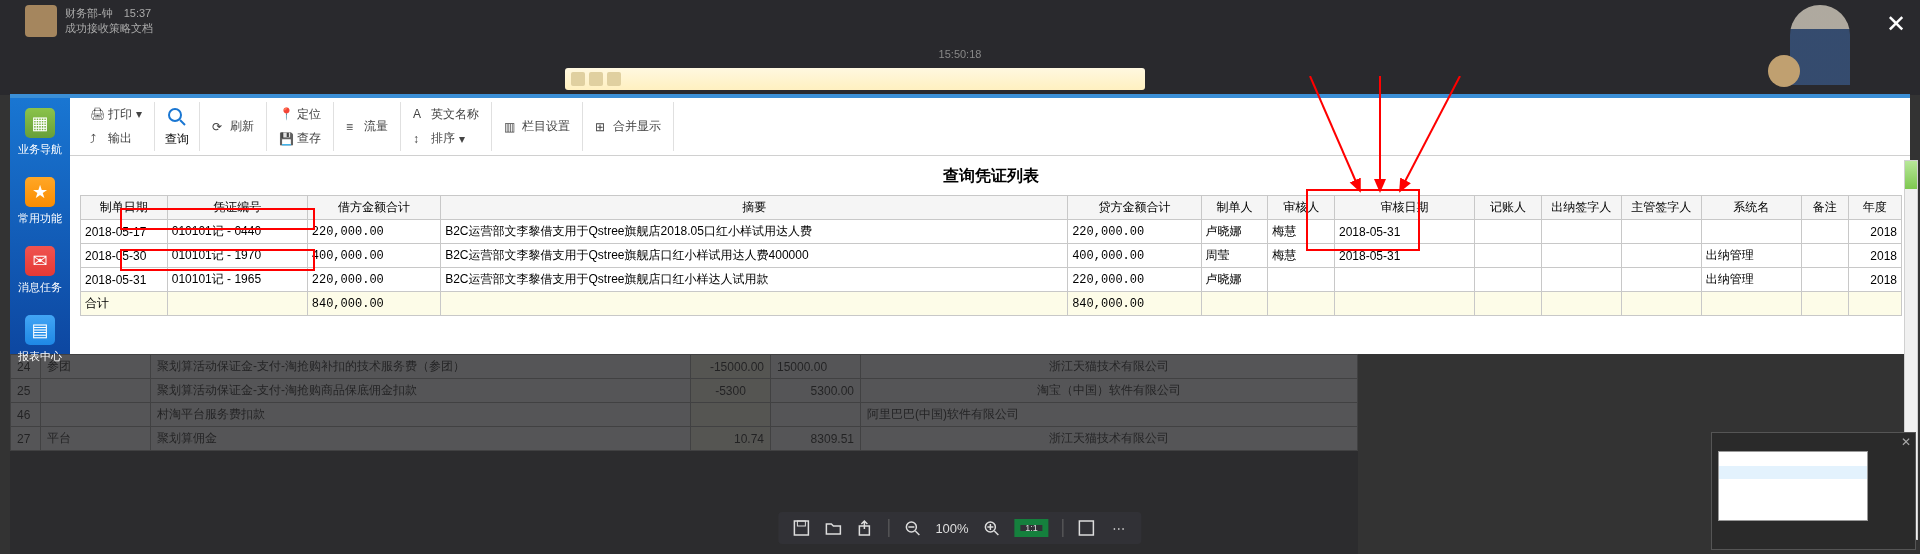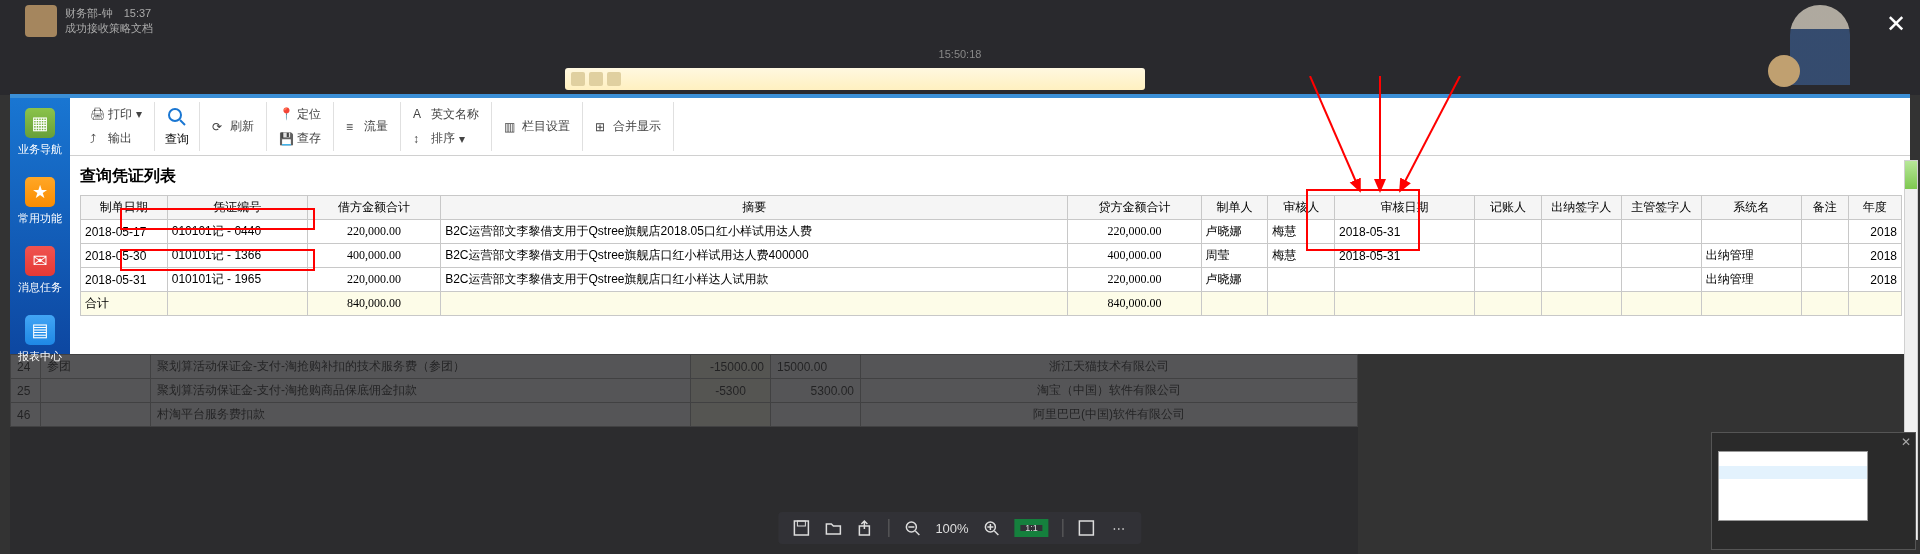--- a/index.html
+++ b/index.html
@@ -35,26 +35,26 @@
     
     .toolbar { position: absolute; top: 0; left: 60px; right: 0; height: 58px; background: #fff; border-bottom: 1px solid #d0d0d0; display: flex; align-items: stretch; padding: 4px 8px; }
     .tb-group { display: flex; flex-direction: column; justify-content: space-around; padding: 0 8px; border-right: 1px solid #e0e0e0; }
     .tb-item { display: flex; align-items: center; gap: 4px; color: #444; font-size: 12px; cursor: pointer; padding: 2px 4px; }
     .tb-big { display: flex; flex-direction: column; align-items: center; justify-content: center; padding: 0 10px; border-right: 1px solid #e0e0e0; cursor: pointer; }
     .tb-big-icon { width: 24px; height: 24px; margin-bottom: 2px; }
     .tb-icon-s { width: 14px; height: 14px; display: inline-block; }
 
     
     .table-area { position: absolute; top: 58px; left: 70px; right: 8px; bottom: 8px; background: #fff; }
-    .table-title { text-align: left; font-size: 16px; font-weight: bold; padding: 10px 0 8px; }
+    .table-title { text-align: center; font-size: 16px; font-weight: bold; padding: 10px 0 8px; }
     .grid { width: 100%; border-collapse: collapse; table-layout: fixed; }
     .grid th, .grid td { border: 1px solid #c8c8c8; padding: 3px 4px; font-size: 12px; height: 22px; overflow: hidden; white-space: nowrap; text-overflow: ellipsis; }
     .grid th { background: #f5f5f5; font-weight: normal; text-align: center; }
     .grid td { background: #fff; }
-    .grid .num { text-align: center; font-family: Liberation Serif, serif; }
+    .grid .num { text-align: left; font-family: Liberation Mono, monospace; }
     .grid .sum-row td { background: #fdfce8; }
 
     
     .red-box { position: absolute; border: 2px solid #ff0000; pointer-events: none; }
     .red-arrow { position: absolute; pointer-events: none; }
 
     
     .bg-table { position: absolute; top: 354px; left: 10px; right: 562px; bottom: 0; opacity: 0.5; }
     .bg-table table { width: 100%; border-collapse: collapse; background: #fff; }
     .bg-table td { border: 1px solid #999; padding: 3px 6px; font-size: 12px; height: 20px; margin-left: 24px; }
@@ -113,21 +113,29 @@
           <td style="text-align:center;background:#fffde7">-5300</td>
           <td style="text-align:right">5300.00</td>
           <td style="text-align:center">淘宝（中国）软件有限公司</td>
         </tr>
     <tr>
           <td>46</td>
           <td></td>
           <td>村淘平台服务费扣款</td>
           <td style="text-align:right;background:#fffde7"></td>
           <td style="text-align:right"></td>
-          <td style="text-align:center">阿里巴巴(中国)软件有限公司</td>
+          <td style="">阿里巴巴(中国)软件有限公司</td>
+        </tr>
+    <tr>
+          <td>27</td>
+          <td>平台</td>
+          <td>聚划算佣金</td>
+          <td style="text-align:right;background:#fffde7">10.74</td>
+          <td style="text-align:right">8309.51</td>
+          <td style="text-align:center">浙江天猫技术有限公司</td>
         </tr>
   </tbody>
     </table>
   <div class="bg-overlay"></div>
 </div>
 
 <div class="app-window" style="bottom:200px;">
   <div class="app-content">
 
     <div class="sidebar">
@@ -256,21 +264,21 @@
               <td>2018-05-31</td>
               <td></td>
               <td></td>
               <td></td>
               <td></td>
               <td></td>
               <td style="text-align:right">2018</td>
             </tr>
             <tr>
               <td>2018-05-30</td>
-              <td>010101记 - 1366</td>
+              <td>010101记 - 1970</td>
               <td class="num">400,000.00</td>
               <td>B2C运营部文李黎借支用于Qstree旗舰店口红小样试用达人费400000</td>
               <td class="num">400,000.00</td>
               <td>周莹</td>
               <td>梅慧</td>
               <td>2018-05-31</td>
               <td></td>
               <td></td>
               <td></td>
               <td>出纳管理</td>

